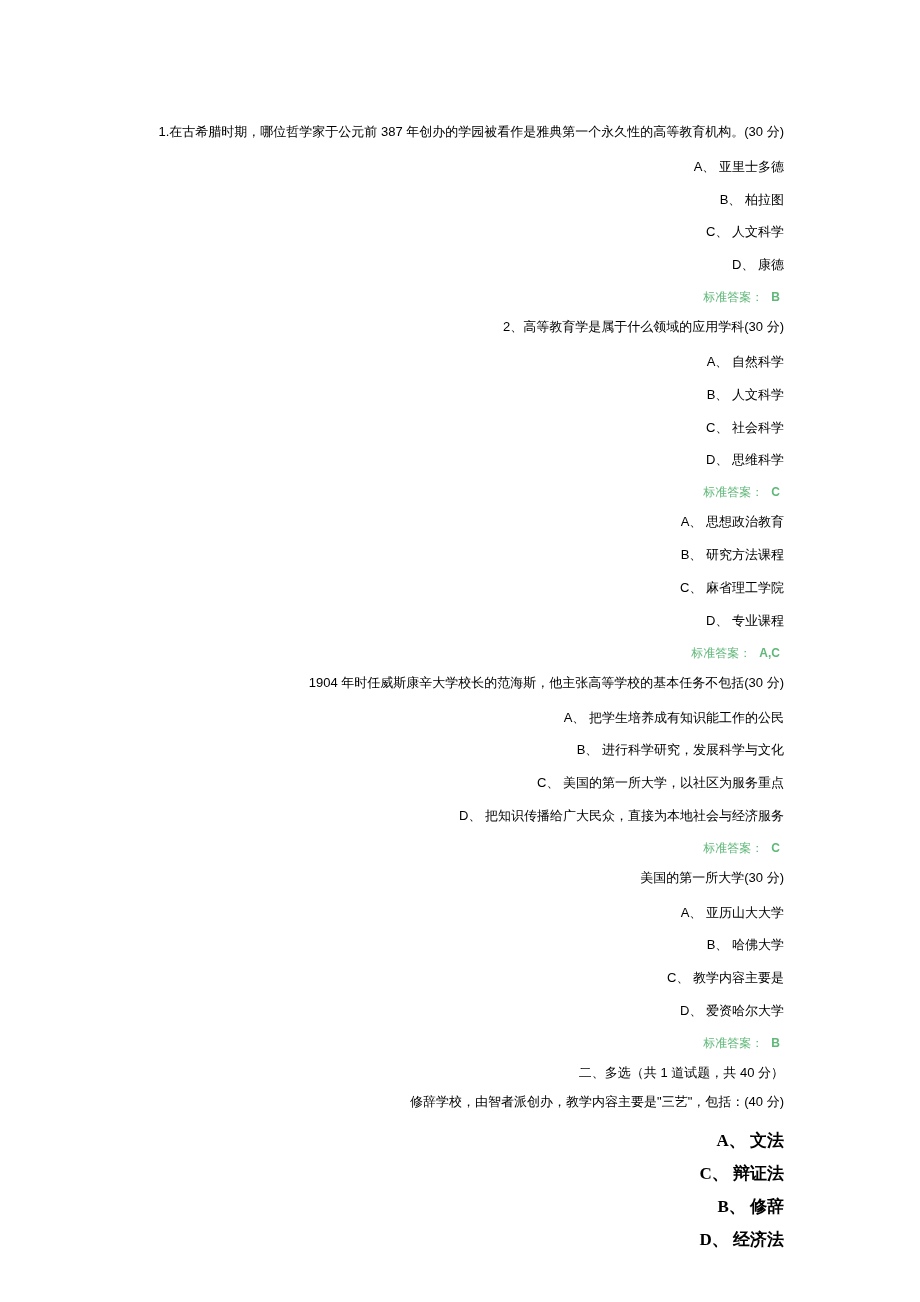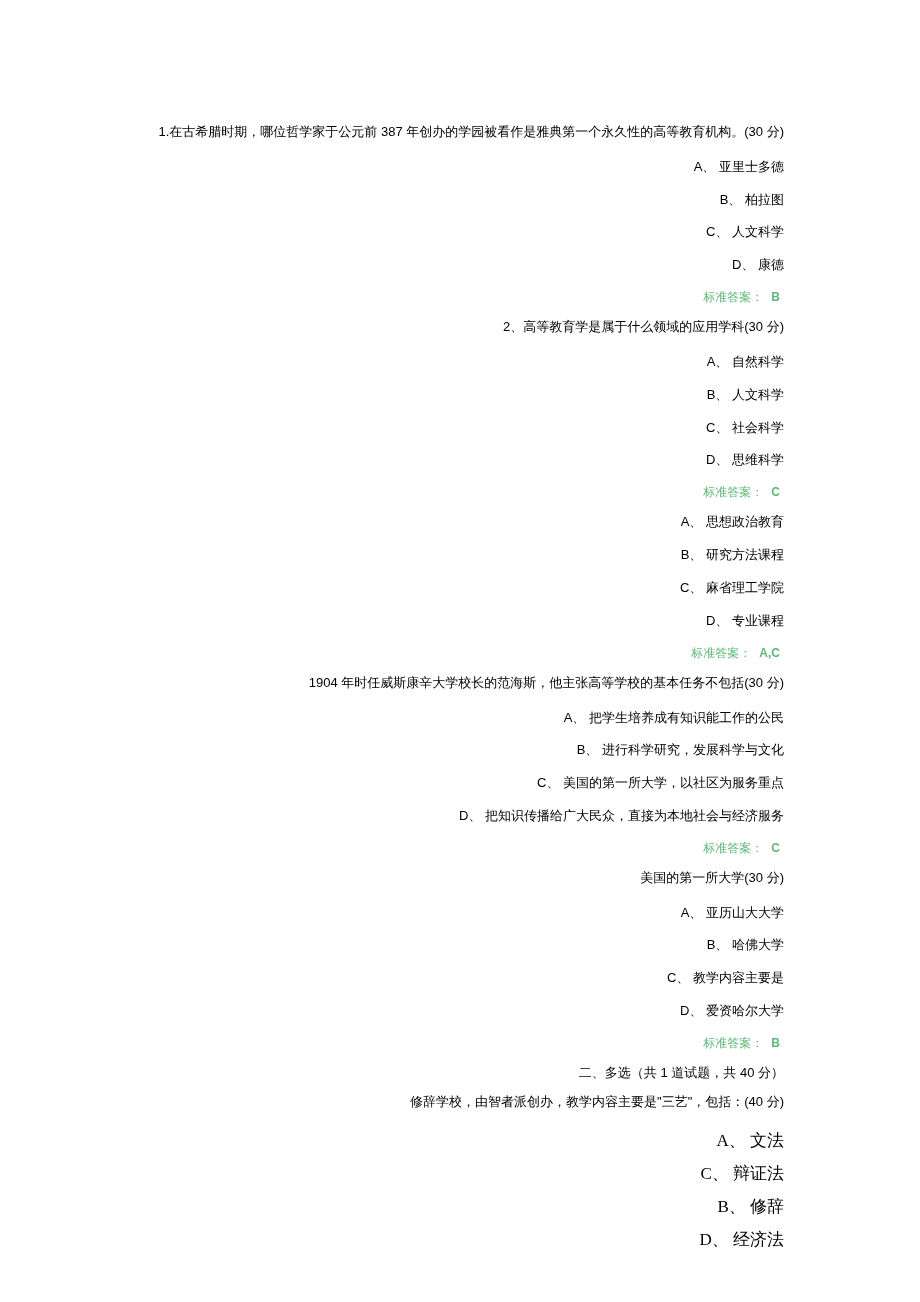--- a/index.html
+++ b/index.html
@@ -37,20 +37,21 @@
       font-weight: normal;
       font-size: 13px;
       margin-bottom: 8px;
       margin-top: 6px;
     }
     .large-option {
       font-family: "SimSun", serif;
       font-size: 17px;
       margin-bottom: 6px;
       padding-left: 2px;
+      font-weight: bold;
     }
     .block {
       margin-bottom: 2px;
     }
   </style>
 </head>
 <body>
 
 <div class="block">
   <div class="question-text">1.在古希腊时期，哪位哲学家于公元前 387 年创办的学园被看作是雅典第一个永久性的高等教育机构。(30 分)</div>

